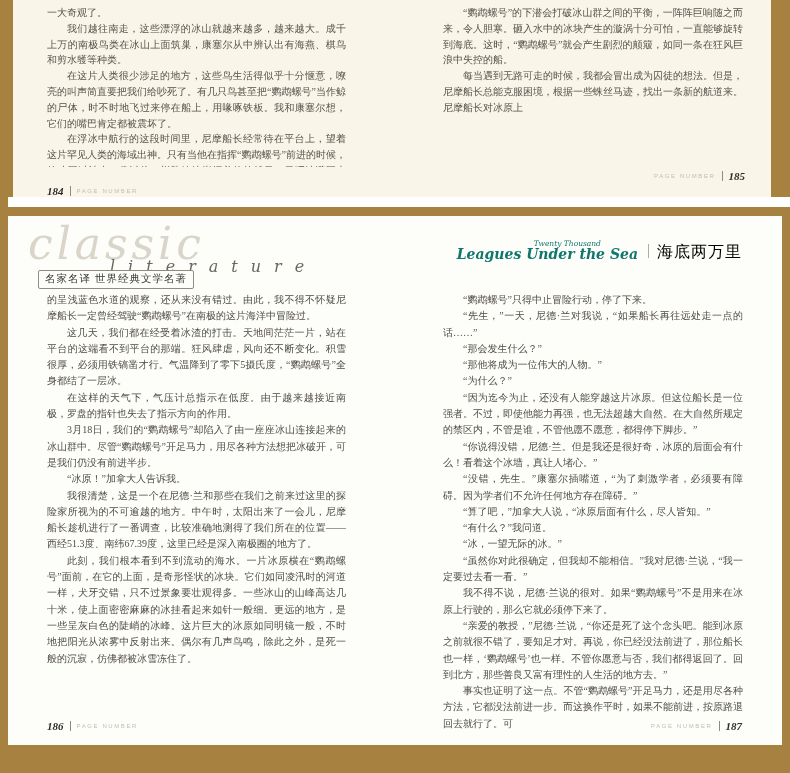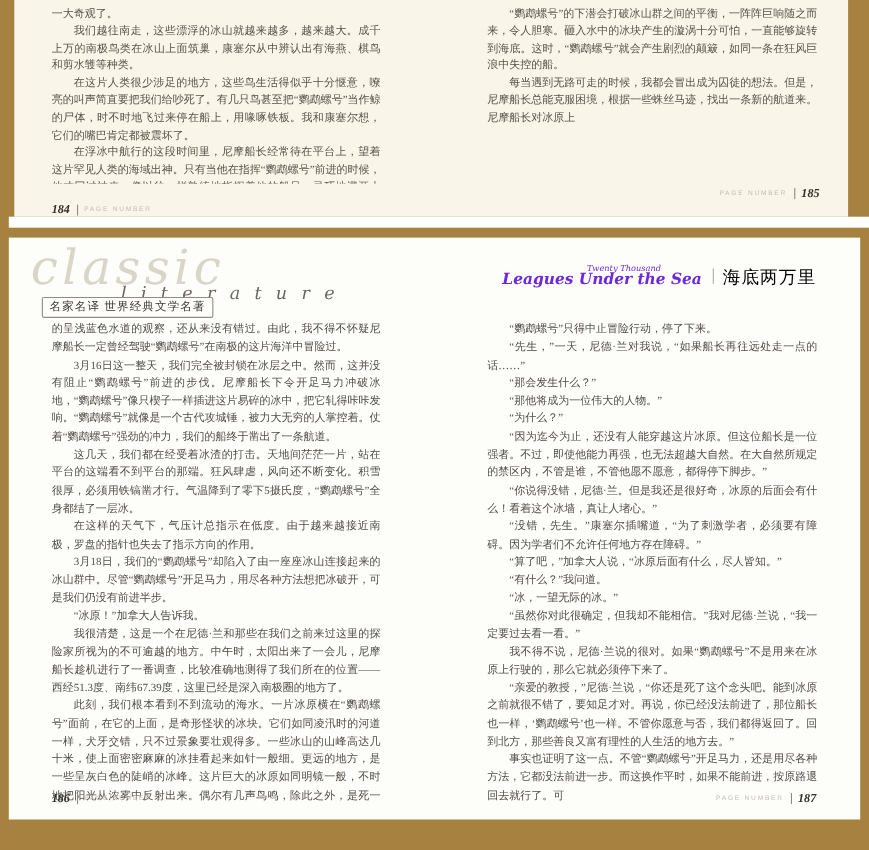--- a/index.html
+++ b/index.html
@@ -71,21 +71,21 @@
     font-family:"Liberation Sans","DejaVu Sans",sans-serif;
     font-size:10.5px;color:#3a3733;letter-spacing:1px;
     background:#fdfdfa;
   }
   .hdr-right{
     position:absolute;right:40px;top:22px;
     display:flex;align-items:center;
   }
   .hdr-en{
     display:flex;flex-direction:column;align-items:center;
-    font-style:italic;color:#6d28d9;
+    font-style:italic;color:#0f766e;
     font-family:"DejaVu Serif","Liberation Serif",serif;
   }
   .hdr-en-small{font-size:7.5px;line-height:7px;margin-left:40px;}
   .hdr-en-big{font-size:14px;line-height:15px;font-weight:bold;}
   .hdr-vdiv{width:0;height:14px;border-left:1px solid #b0aca2;margin:0 8px 0 10px;}
   .hdr-cn{
     font-family:"Liberation Sans","DejaVu Sans",sans-serif;
     font-size:16px;font-weight:normal;color:#000000;letter-spacing:1px;
     padding-top:4px;
   }
@@ -134,21 +134,20 @@
       <div class="hdr-en">
         <span class="hdr-en-small">Twenty Thousand</span>
         <span class="hdr-en-big">Leagues Under the Sea</span>
       </div>
       <span class="hdr-vdiv"></span>
       <span class="hdr-cn">海底两万里</span>
     </div>
 
     <div class="col bs-left">
       <p class="noind">的呈浅蓝色水道的观察，还从来没有错过。由此，我不得不怀疑尼摩船长一定曾经驾驶“鹦鹉螺号”在南极的这片海洋中冒险过。</p>
-      <p>3月16日这一整天，我们完全被封锁在冰层之中。然而，这并没有阻止“鹦鹉螺号”前进的步伐。尼摩船长下令开足马力冲破冰地，“鹦鹉螺号”像只楔子一样插进这片易碎的冰中，把它轧得咔咔发响。“鹦鹉螺号”就像是一个古代攻城锤，被力大无穷的人掌控着。仗着“鹦鹉螺号”强劲的冲力，我们的船终于凿出了一条航道。</p>
       <p>这几天，我们都在经受着冰渣的打击。天地间茫茫一片，站在平台的这端看不到平台的那端。狂风肆虐，风向还不断变化。积雪很厚，必须用铁镐凿才行。气温降到了零下5摄氏度，“鹦鹉螺号”全身都结了一层冰。</p>
       <p>在这样的天气下，气压计总指示在低度。由于越来越接近南极，罗盘的指针也失去了指示方向的作用。</p>
       <p>3月18日，我们的“鹦鹉螺号”却陷入了由一座座冰山连接起来的冰山群中。尽管“鹦鹉螺号”开足马力，用尽各种方法想把冰破开，可是我们仍没有前进半步。</p>
       <p>“冰原！”加拿大人告诉我。</p>
       <p>我很清楚，这是一个在尼德·兰和那些在我们之前来过这里的探险家所视为的不可逾越的地方。中午时，太阳出来了一会儿，尼摩船长趁机进行了一番调查，比较准确地测得了我们所在的位置——西经51.3度、南纬67.39度，这里已经是深入南极圈的地方了。</p>
       <p>此刻，我们根本看到不到流动的海水。一片冰原横在“鹦鹉螺号”面前，在它的上面，是奇形怪状的冰块。它们如同凌汛时的河道一样，犬牙交错，只不过景象要壮观得多。一些冰山的山峰高达几十米，使上面密密麻麻的冰挂看起来如针一般细。更远的地方，是一些呈灰白色的陡峭的冰峰。这片巨大的冰原如同明镜一般，不时地把阳光从浓雾中反射出来。偶尔有几声鸟鸣，除此之外，是死一般的沉寂，仿佛都被冰雪冻住了。</p>
     </div>
 
     <div class="col bs-right">
       <p>“鹦鹉螺号”只得中止冒险行动，停了下来。</p>

